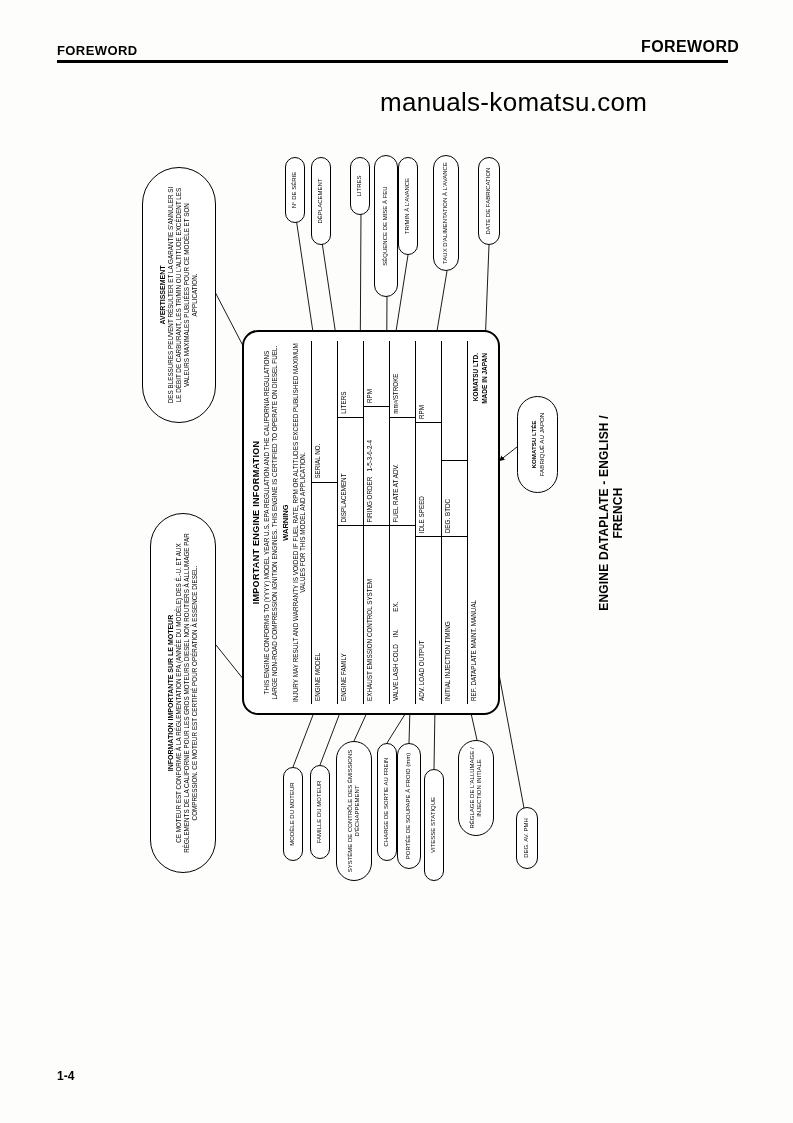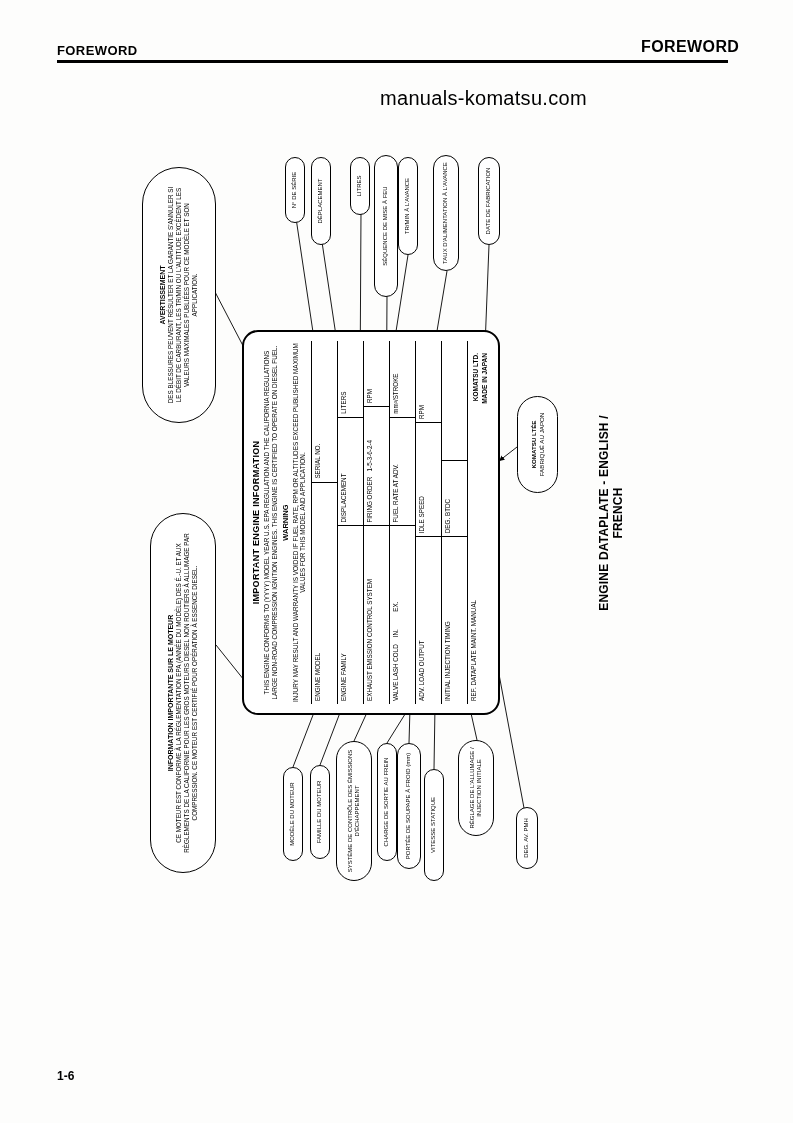--- a/index.html
+++ b/index.html
@@ -4,21 +4,21 @@
 <style>
   html,body{margin:0;padding:0}
   body{width:793px;height:1123px;position:relative;background:#fdfdfc;color:#000;
        font-family:"Liberation Sans",sans-serif;overflow:hidden}
   .abs{position:absolute}
 
   
   #hdr-left{left:57px;top:43px;font-size:13px;font-weight:bold;letter-spacing:.4px}
   #hdr-right{left:641px;top:38px;font-size:16px;font-weight:bold;letter-spacing:.4px}
   #hdr-rule{left:57px;top:60px;width:671px;height:3px;background:#000}
-  #watermark{left:380px;top:87px;font-size:20px;letter-spacing:.3px}
+  #watermark{left:380px;top:87px;font-size:26px;letter-spacing:.3px}
   #pageno{left:57px;top:1069px;font-size:12px;font-weight:bold}
 
   
   #canvas{position:absolute;left:0;top:0;width:1123px;height:793px;
           transform-origin:0 0;transform:translateY(1123px) rotate(-90deg)}
   #arrows{position:absolute;left:0;top:0}
 
   .pill{position:absolute;border:1.2px solid #000;border-radius:22px;box-sizing:border-box;
         display:flex;align-items:center;justify-content:center;text-align:center;
         font-size:6px;line-height:1.18;padding:1px 5px;background:#fff}
@@ -159,13 +159,13 @@
   <div class="pill" style="left:852px;top:433px;width:116px;height:26px;border-radius:13px">TAUX D'ALIMENTATION À L'AVANCE</div>
   <div class="pill" style="left:878px;top:478px;width:88px;height:22px">DATE DE FABRICATION</div>
 
   <div id="caption">ENGINE DATAPLATE - ENGLISH / FRENCH</div>
 </div>
 
 <div class="abs" id="hdr-left">FOREWORD</div>
 <div class="abs" id="hdr-right">FOREWORD</div>
 <div class="abs" id="hdr-rule"></div>
 <div class="abs" id="watermark">manuals-komatsu.com</div>
-<div class="abs" id="pageno">1-6</div>
+<div class="abs" id="pageno">1-4</div>
 
 </body></html>

